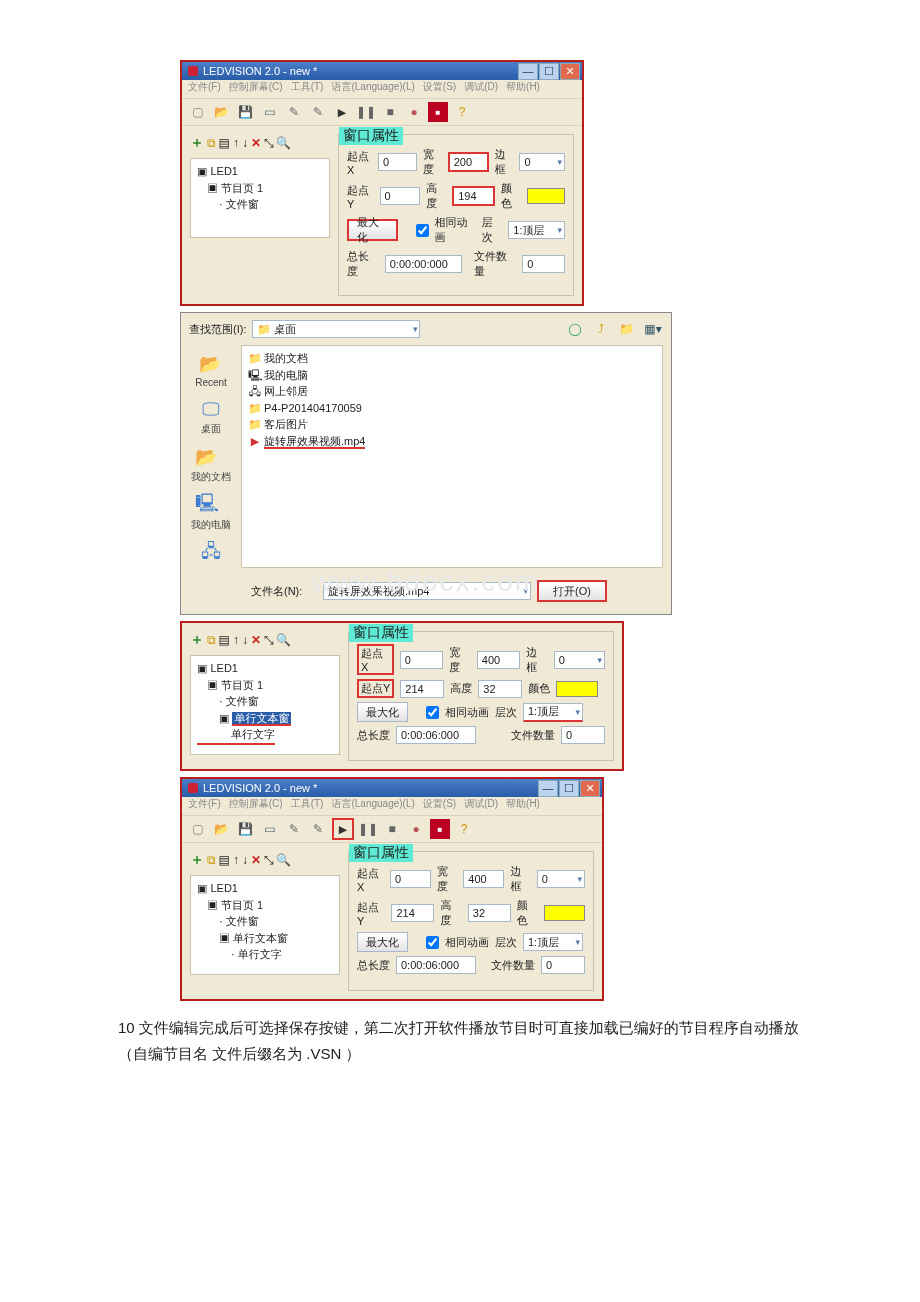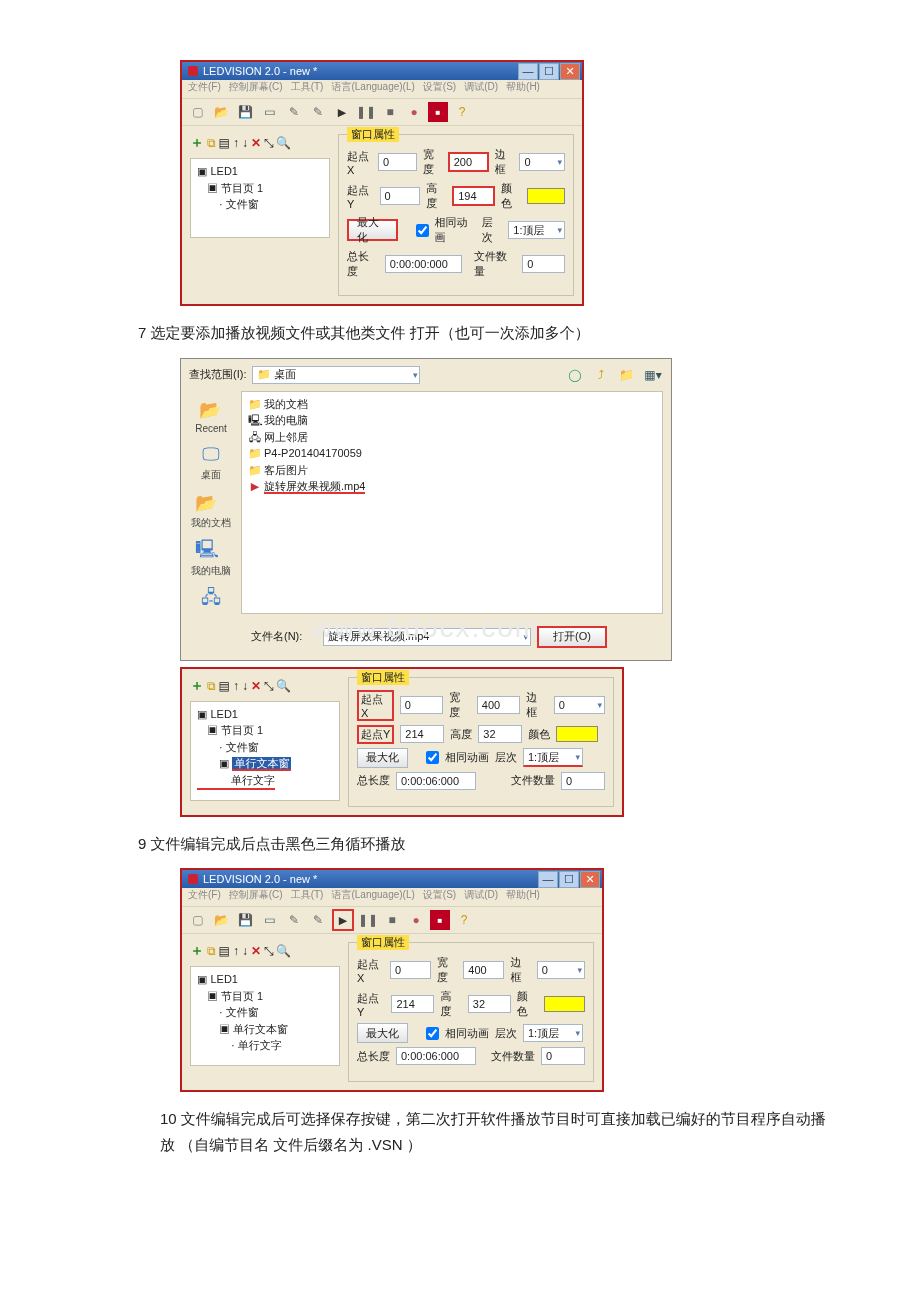--- a/index.html
+++ b/index.html
@@ -22,21 +22,21 @@
   .body2col{display:flex}
   .treepane{width:140px;padding:8px}
   .treetool{display:flex;gap:3px;align-items:center;font-size:12px;margin-bottom:6px}
   .treetool .plus{color:#2a8a2a;font-weight:bold;font-size:14px}
   .treetool .x{color:#c22;font-weight:bold}
   .treebox{border:1px solid #c8c2af;background:#fff;min-height:70px;padding:4px 6px;font-size:11px;line-height:1.5}
   .treebox .ind1{padding-left:10px}
   .treebox .ind2{padding-left:22px}
   .treebox .ind3{padding-left:34px}
   .proppane{flex:1;border:1px solid #c8c2af;margin:8px 8px 8px 0;background:#efe9d6;padding:8px 8px 12px 8px;position:relative}
-  .proppane .grp{position:absolute;top:-8px;left:8px;background:#fde047;padding:0 4px;font-size:11px}
+  .proppane .grp{position:absolute;top:-8px;left:0;background:#5eead4;padding:0 4px;font-size:14px}
   .row{display:flex;align-items:center;gap:6px;margin:4px 0;font-size:11px}
   .inp{border:1px solid #a8b8c8;background:#fff;height:16px;display:inline-flex;align-items:center;padding:0 4px;font-size:11px}
   .sel{border:1px solid #a8b8c8;background:#fff;height:16px;display:inline-flex;align-items:center;justify-content:space-between;padding:0 2px 0 4px;font-size:11px}
   .sel .car{color:#5a7aa8;font-size:9px;margin-left:3px}
   .btn{border:1px solid #a8b8c8;background:linear-gradient(#fff,#e3e3e3);height:18px;display:inline-flex;align-items:center;padding:0 8px;font-size:11px}
   .color-swatch{width:40px;height:14px;border:1px solid #888;display:inline-block}
   .hl-red{border:2px solid #d33 !important}
   .ul-red{border-bottom:2px solid #d33}
   
   .filedlg{border:1px solid #888;background:#efe9d6;margin:0 0 6px 90px;width:490px;font-size:11px}
@@ -142,21 +142,20 @@
         <span>总长度</span>
         <span class="inp" style="width:70px">0:00:00:000</span>
         <span style="flex:1"></span>
         <span>文件数量</span>
         <span class="inp" style="width:34px">0</span>
       </div>
     </div>
   </div>
 </div>
 
-<div class="para">7 选定要添加播放视频文件或其他类文件 打开（也可一次添加多个）</div>
 
 <div class="filedlg">
   <div class="fd-top">
     <span>查找范围(I):</span>
     <span class="sel" style="width:160px">
       <span>📁 <span>桌面</span></span>
           <span class="car">▾</span>
     </span>
     <span style="flex:1"></span>
     <span class="tbtn" style="color:#3a7">◯</span>
@@ -266,21 +265,20 @@
         <span>总长度</span>
         <span class="inp" style="width:70px">0:00:06:000</span>
         <span style="flex:1"></span>
         <span>文件数量</span>
         <span class="inp" style="width:34px">0</span>
       </div>
     </div>
   </div>
 </div>
 
-<div class="para">9 文件编辑完成后点击黑色三角循环播放</div>
 
 <div class="appwin" style="width:420px">
   <div class="titlebar">
     <span class="logo"></span>
     <span>LEDVISION 2.0 - new *</span>
     <span class="spacer"></span>
     <span class="winbtn">—</span>
     <span class="winbtn">☐</span>
     <span class="winbtn close">✕</span>
   </div>
@@ -363,15 +361,15 @@
         <span>总长度</span>
         <span class="inp" style="width:70px">0:00:06:000</span>
         <span style="flex:1"></span>
         <span>文件数量</span>
         <span class="inp" style="width:34px">0</span>
       </div>
     </div>
   </div>
 </div>
 
-<div class="para" style="margin-left:70px">10 文件编辑完成后可选择保存按键，第二次打开软件播放节目时可直接加载已编好的节目程序自动播放 （自编节目名 文件后缀名为 .VSN ）</div>
+<div class="para" style="margin-left:28px">10 文件编辑完成后可选择保存按键，第二次打开软件播放节目时可直接加载已编好的节目程序自动播放 （自编节目名 文件后缀名为 .VSN ）</div>
 
 </div>
 
 </body></html>

